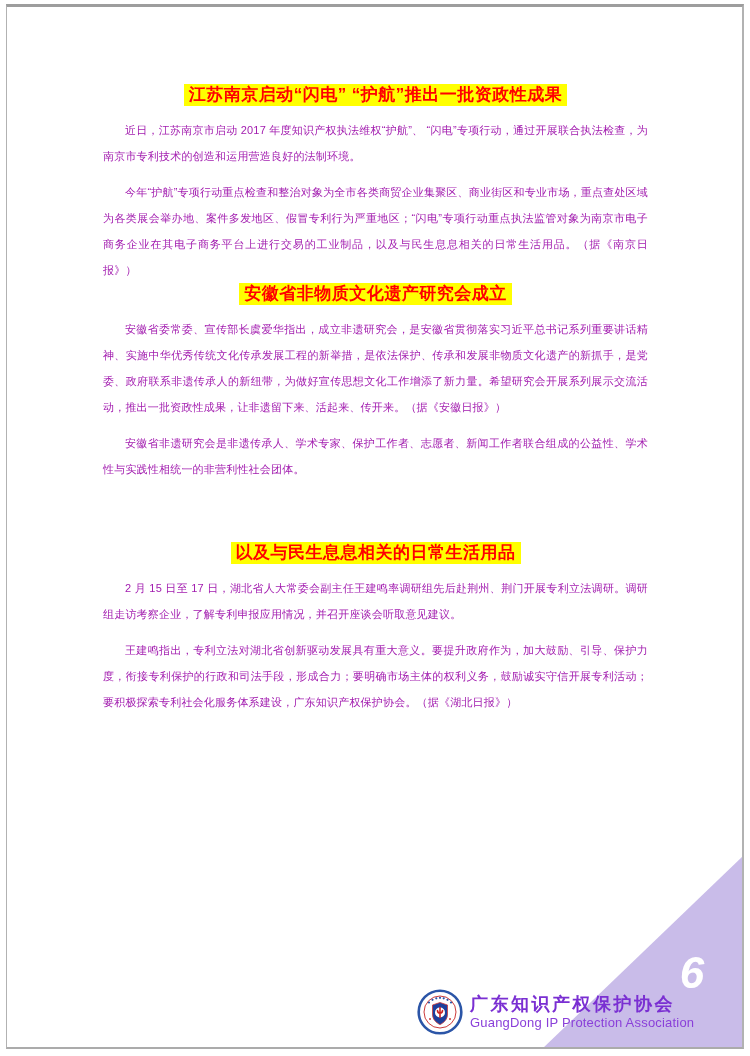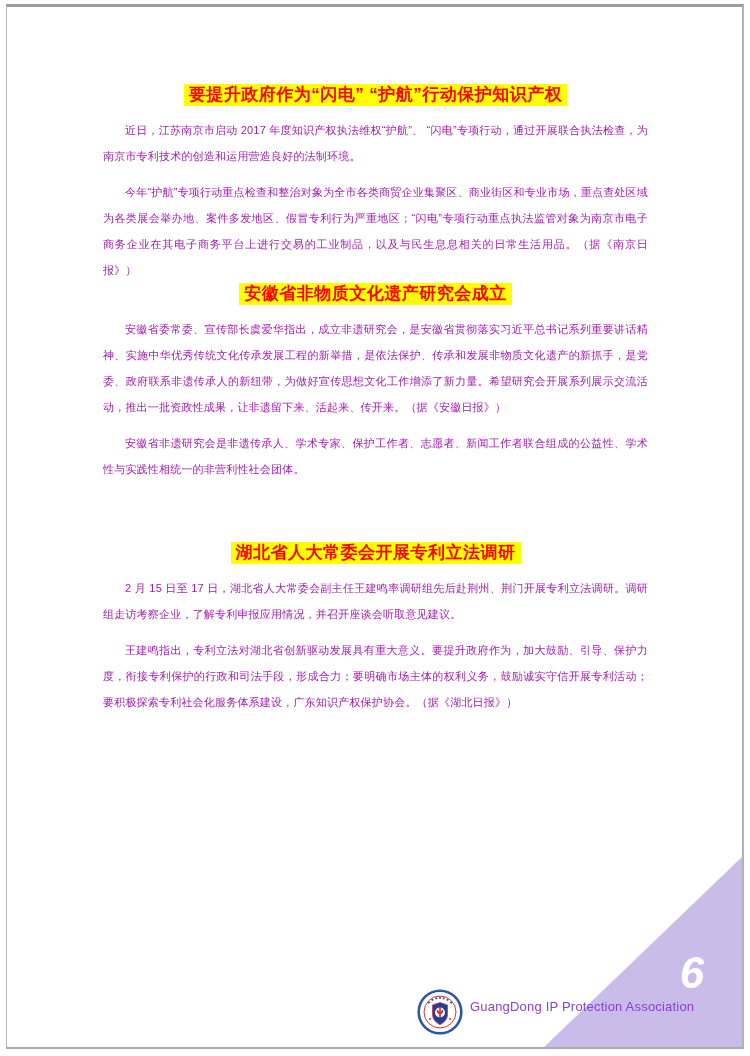--- a/index.html
+++ b/index.html
@@ -55,47 +55,47 @@
 
   
   .footer { position:absolute; left:0; top:985px; width:750px; height:60px; z-index:4; }
   .footer-logo { position:absolute; left:417px; top:4px; width:46px; height:46px; }
   .footer-text { position:absolute; left:470px; top:8px; white-space:nowrap; }
   .org-cn {
     font-size:18px; font-weight:bold; color:#7a2fd2;
     letter-spacing:2.5px; line-height:22px;
   }
   .org-en {
-    font-size:13px; color:#8a3fd9; letter-spacing:0.2px; line-height:16px; margin-top:6px;
+    font-size:13px; color:#8a3fd9; letter-spacing:0.2px; line-height:16px; margin-top:0;
   }
 </style>
 </head>
 <body>
 
 <div class="page">
 
   <div class="corner-ribbon"></div>
   <div class="page-number">6</div>
 
   <div class="content">
 
     <div class="article article-1">
-      <div class="article-title">要提升政府作为“闪电” “护航”行动保护知识产权</div>
+      <div class="article-title">江苏南京启动“闪电” “护航”推出一批资政性成果</div>
       <p>近日，江苏南京市启动 2017 年度知识产权执法维权“护航”、 “闪电”专项行动，通过开展联合执法检查，为南京市专利技术的创造和运用营造良好的法制环境。</p>
       <p>今年“护航”专项行动重点检查和整治对象为全市各类商贸企业集聚区、商业街区和专业市场，重点查处区域为各类展会举办地、案件多发地区、假冒专利行为严重地区；“闪电”专项行动重点执法监管对象为南京市电子商务企业在其电子商务平台上进行交易的工业制品，以及与民生息息相关的日常生活用品。（据《南京日报》）</p>
     </div>
 
     <div class="article article-2">
       <div class="article-title">安徽省非物质文化遗产研究会成立</div>
       <p>安徽省委常委、宣传部长虞爱华指出，成立非遗研究会，是安徽省贯彻落实习近平总书记系列重要讲话精神、实施中华优秀传统文化传承发展工程的新举措，是依法保护、传承和发展非物质文化遗产的新抓手，是党委、政府联系非遗传承人的新纽带，为做好宣传思想文化工作增添了新力量。希望研究会开展系列展示交流活动，推出一批资政性成果，让非遗留下来、活起来、传开来。（据《安徽日报》）</p>
       <p>安徽省非遗研究会是非遗传承人、学术专家、保护工作者、志愿者、新闻工作者联合组成的公益性、学术性与实践性相统一的非营利性社会团体。</p>
     </div>
 
     <div class="article article-3">
-      <div class="article-title">湖北省人大常委会开展专利立法调研</div>
+      <div class="article-title">以及与民生息息相关的日常生活用品</div>
       <p>2 月 15 日至 17 日，湖北省人大常委会副主任王建鸣率调研组先后赴荆州、荆门开展专利立法调研。调研组走访考察企业，了解专利申报应用情况，并召开座谈会听取意见建议。</p>
       <p>王建鸣指出，专利立法对湖北省创新驱动发展具有重大意义。要提升政府作为，加大鼓励、引导、保护力度，衔接专利保护的行政和司法手段，形成合力；要明确市场主体的权利义务，鼓励诚实守信开展专利活动；要积极探索专利社会化服务体系建设，广东知识产权保护协会。（据《湖北日报》）</p>
     </div>
 
   </div>
 
   <div class="footer">
     <div class="footer-logo">
       <svg width="46" height="46" viewBox="0 0 46 46">
         <circle cx="23" cy="23" r="21.3" fill="#ffffff" stroke="#2b55a7" stroke-width="2.6"></circle>
@@ -110,19 +110,20 @@
           <circle cx="34" cy="13.5" r="1.1"></circle>
         </g>
         <path d="M23 13.5 L30.5 16 V25 C30.5 30.5 27 33.5 23 35.6 C19 33.5 15.5 30.5 15.5 25 V16 Z" fill="#1d3f9c" stroke="#cc3a3a" stroke-width="0.8"></path>
         <circle cx="23" cy="23.5" r="5" fill="#ffffff"></circle>
         <path d="M23 18.5 V28.5 M20.5 21.5 C20.5 25 25.5 25 25.5 21.5" fill="none" stroke="#cc2222" stroke-width="1.6" stroke-linecap="round"></path>
         <circle cx="13" cy="30" r="1" fill="#cc3a3a"></circle>
         <circle cx="33" cy="30" r="1" fill="#cc3a3a"></circle>
       </svg>
     </div>
     <div class="footer-text">
+      <div class="org-cn">广东知识产权保护协会</div>
       <div class="org-en">GuangDong IP Protection Association</div>
     </div>
   </div>
 
   <div class="page-frame"></div>
 
 </div>
 
 </body></html>

